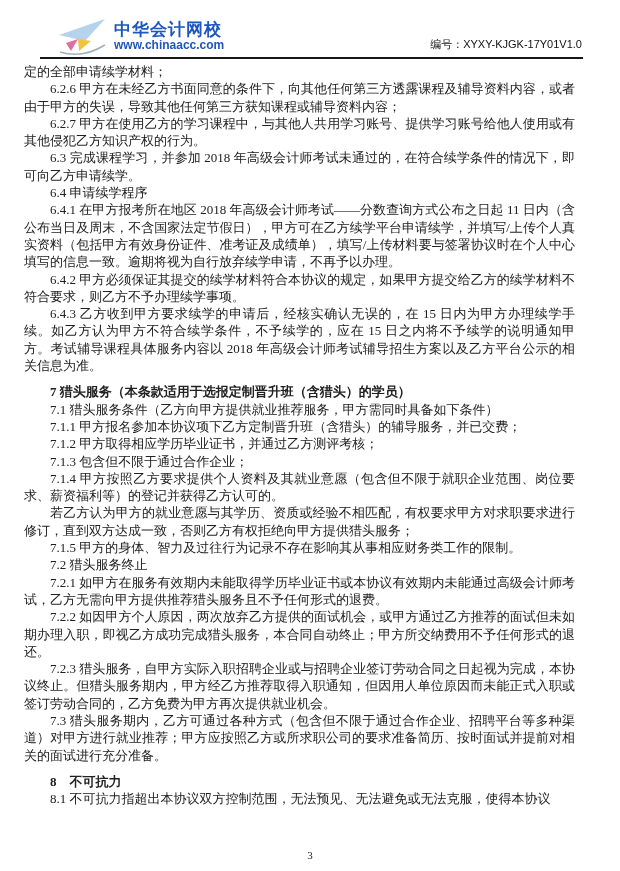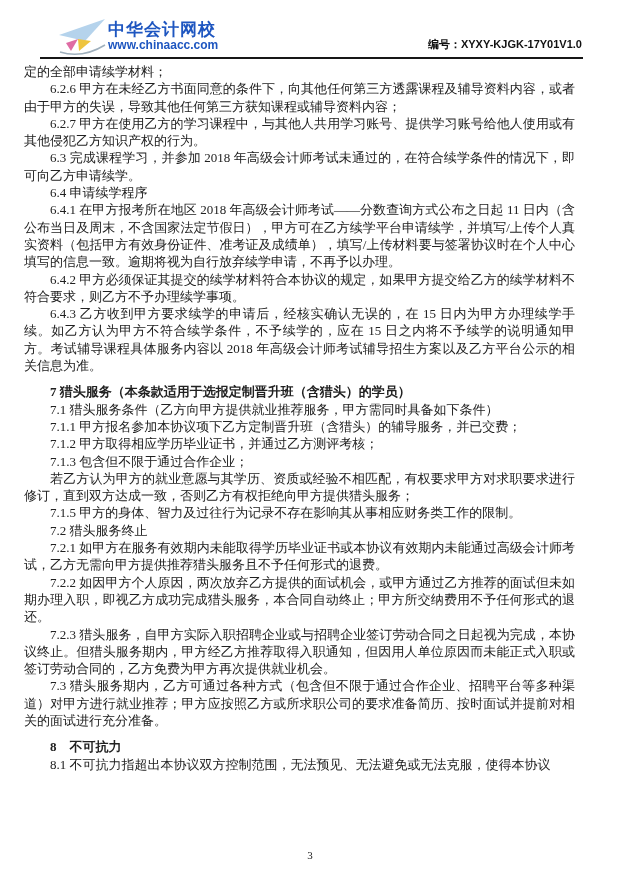--- a/index.html
+++ b/index.html
@@ -16,39 +16,39 @@
   }
   
   .header {
     position: relative;
     height: 44px;
     margin: 12px 38px 0 58px;
     display: flex;
     justify-content: space-between;
     align-items: flex-end;
   }
-  .brand { display: flex; align-items: center; gap: 0; }
+  .brand { display: flex; align-items: center; gap: 6px; }
   .brand svg { display: block; }
   .brand-text { display: flex; flex-direction: column; line-height: 1.05; }
   .brand-name {
     font-family: "Liberation Sans", sans-serif;
     font-weight: bold;
     font-size: 17px;
     letter-spacing: 1px;
     color: #1e56c0;
   }
   .brand-url {
     font-family: "Liberation Sans", sans-serif;
     font-weight: bold;
     font-size: 12px;
     color: #1e56c0;
   }
   .doc-number {
     font-family: "Liberation Sans", sans-serif;
-    font-weight: bold;
+    font-weight: normal;
     font-size: 11px;
     color: #111111;
     padding-bottom: 4px;
     white-space: nowrap;
   }
   
   .rule {
     margin: 1px 37px 0 40px;
     border-top: 2px solid #161616;
     height: 0;
@@ -108,20 +108,21 @@
       <p class="indent ">6.3 完成课程学习，并参加 2018 年高级会计师考试未通过的，在符合续学条件的情况下，即可向乙方申请续学。</p>
       <p class="indent ">6.4 申请续学程序</p>
       <p class="indent ">6.4.1 在甲方报考所在地区 2018 年高级会计师考试——分数查询方式公布之日起 11 日内（含公布当日及周末，不含国家法定节假日），甲方可在乙方续学平台申请续学，并填写/上传个人真实资料（包括甲方有效身份证件、准考证及成绩单），填写/上传材料要与签署协议时在个人中心填写的信息一致。逾期将视为自行放弃续学申请，不再予以办理。</p>
       <p class="indent ">6.4.2 甲方必须保证其提交的续学材料符合本协议的规定，如果甲方提交给乙方的续学材料不符合要求，则乙方不予办理续学事项。</p>
       <p class="indent ">6.4.3 乙方收到甲方要求续学的申请后，经核实确认无误的，在 15 日内为甲方办理续学手续。如乙方认为甲方不符合续学条件，不予续学的，应在 15 日之内将不予续学的说明通知甲方。考试辅导课程具体服务内容以 2018 年高级会计师考试辅导招生方案以及乙方平台公示的相关信息为准。</p>
       <p class="indent bold space-before">7 猎头服务（本条款适用于选报定制晋升班（含猎头）的学员）</p>
       <p class="indent ">7.1 猎头服务条件（乙方向甲方提供就业推荐服务，甲方需同时具备如下条件）</p>
       <p class="indent ">7.1.1 甲方报名参加本协议项下乙方定制晋升班（含猎头）的辅导服务，并已交费；</p>
       <p class="indent ">7.1.2 甲方取得相应学历毕业证书，并通过乙方测评考核；</p>
       <p class="indent ">7.1.3 包含但不限于通过合作企业；</p>
+      <p class="indent ">7.1.4 甲方按照乙方要求提供个人资料及其就业意愿（包含但不限于就职企业范围、岗位要求、薪资福利等）的登记并获得乙方认可的。</p>
       <p class="indent ">若乙方认为甲方的就业意愿与其学历、资质或经验不相匹配，有权要求甲方对求职要求进行修订，直到双方达成一致，否则乙方有权拒绝向甲方提供猎头服务；</p>
       <p class="indent ">7.1.5 甲方的身体、智力及过往行为记录不存在影响其从事相应财务类工作的限制。</p>
       <p class="indent ">7.2 猎头服务终止</p>
       <p class="indent ">7.2.1 如甲方在服务有效期内未能取得学历毕业证书或本协议有效期内未能通过高级会计师考试，乙方无需向甲方提供推荐猎头服务且不予任何形式的退费。</p>
       <p class="indent ">7.2.2 如因甲方个人原因，两次放弃乙方提供的面试机会，或甲方通过乙方推荐的面试但未如期办理入职，即视乙方成功完成猎头服务，本合同自动终止；甲方所交纳费用不予任何形式的退还。</p>
       <p class="indent ">7.2.3 猎头服务，自甲方实际入职招聘企业或与招聘企业签订劳动合同之日起视为完成，本协议终止。但猎头服务期内，甲方经乙方推荐取得入职通知，但因用人单位原因而未能正式入职或签订劳动合同的，乙方免费为甲方再次提供就业机会。</p>
       <p class="indent ">7.3 猎头服务期内，乙方可通过各种方式（包含但不限于通过合作企业、招聘平台等多种渠道）对甲方进行就业推荐；甲方应按照乙方或所求职公司的要求准备简历、按时面试并提前对相关的面试进行充分准备。</p>
       <p class="indent bold space-before">8　不可抗力</p>
       <p class="indent ">8.1 不可抗力指超出本协议双方控制范围，无法预见、无法避免或无法克服，使得本协议</p>
     </main>

